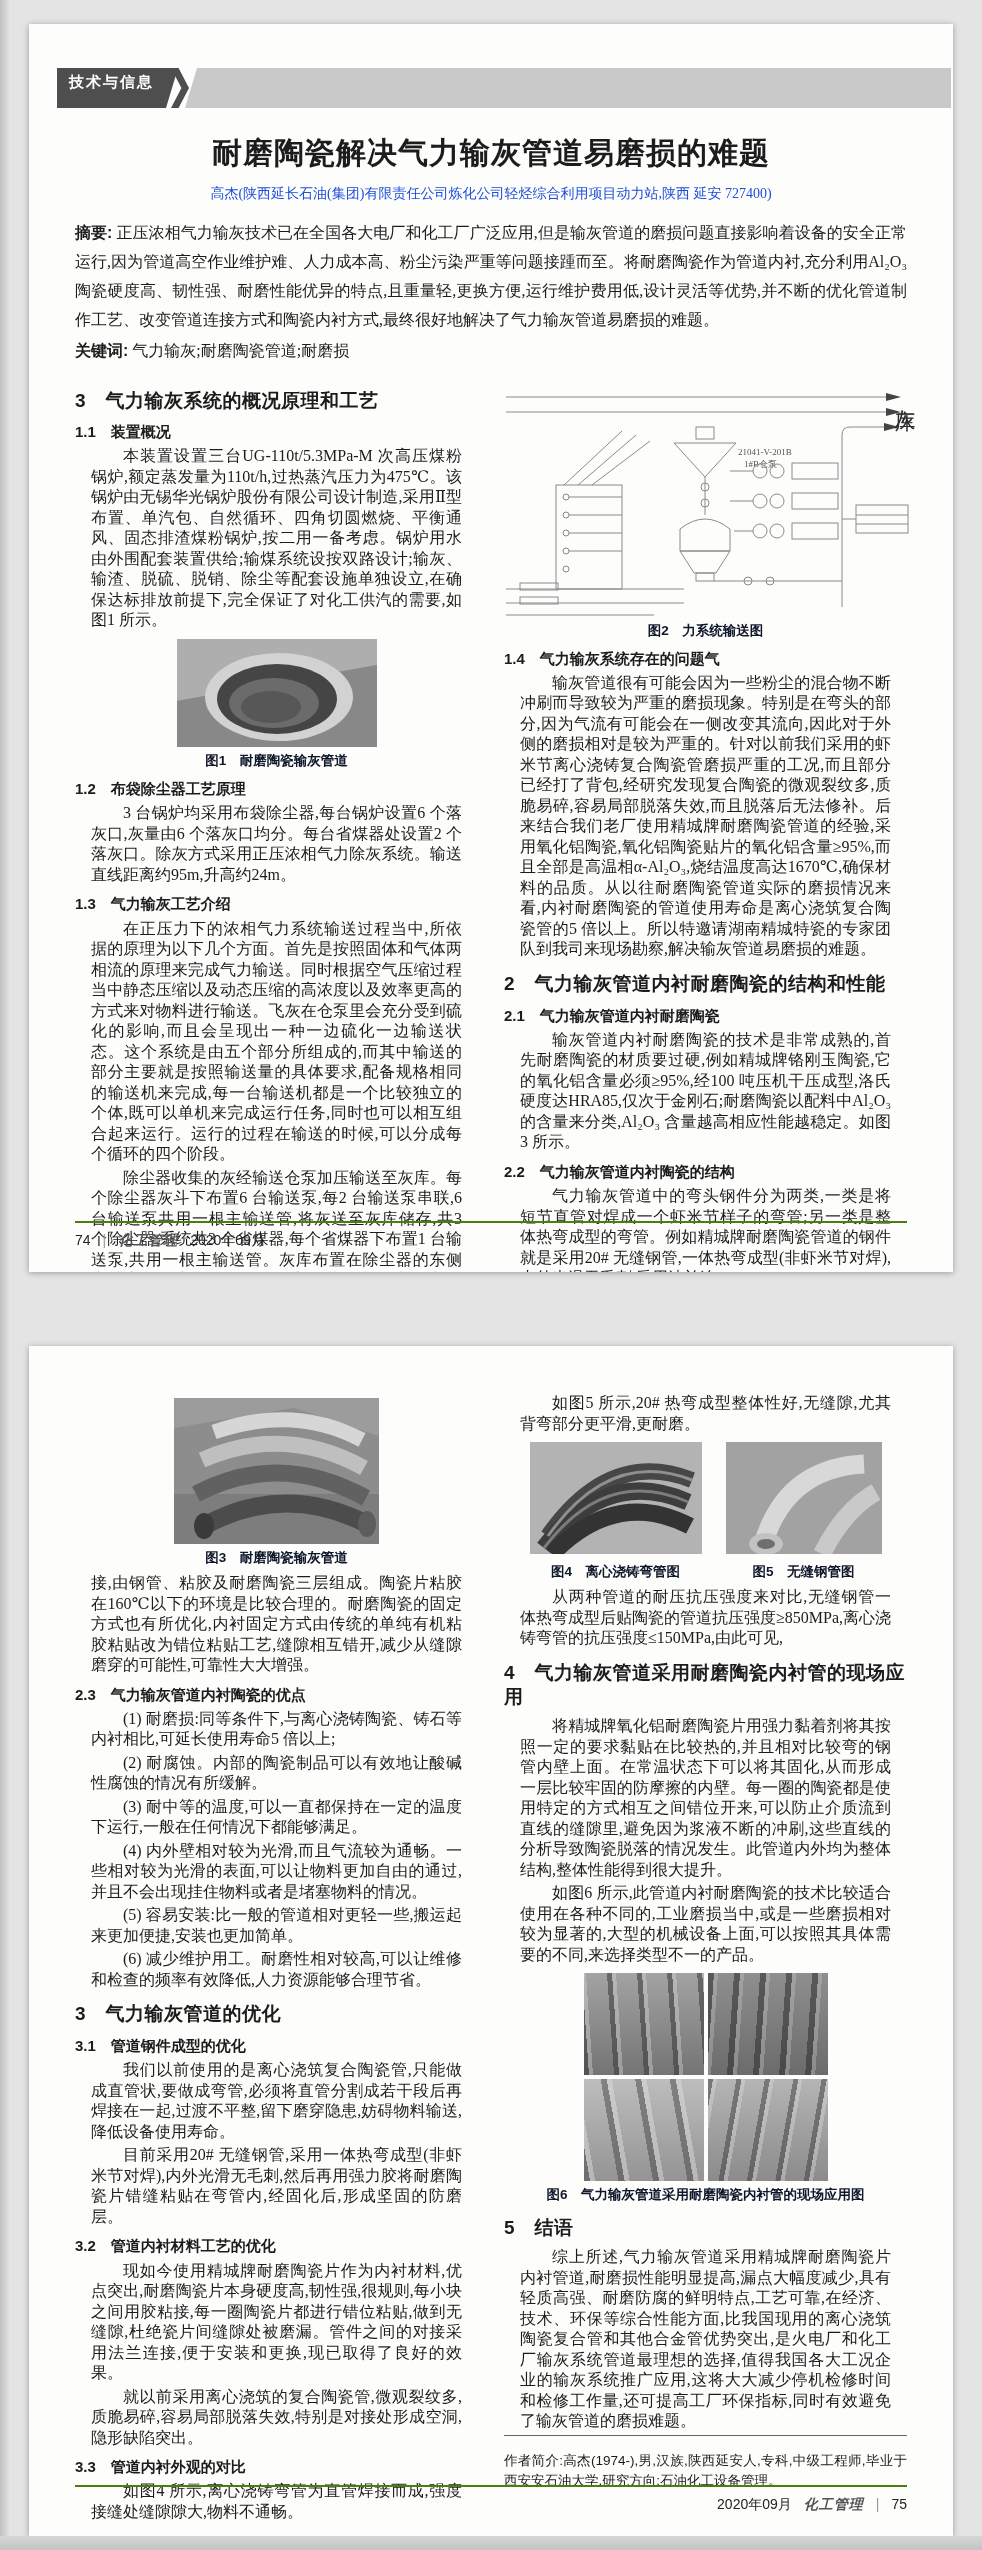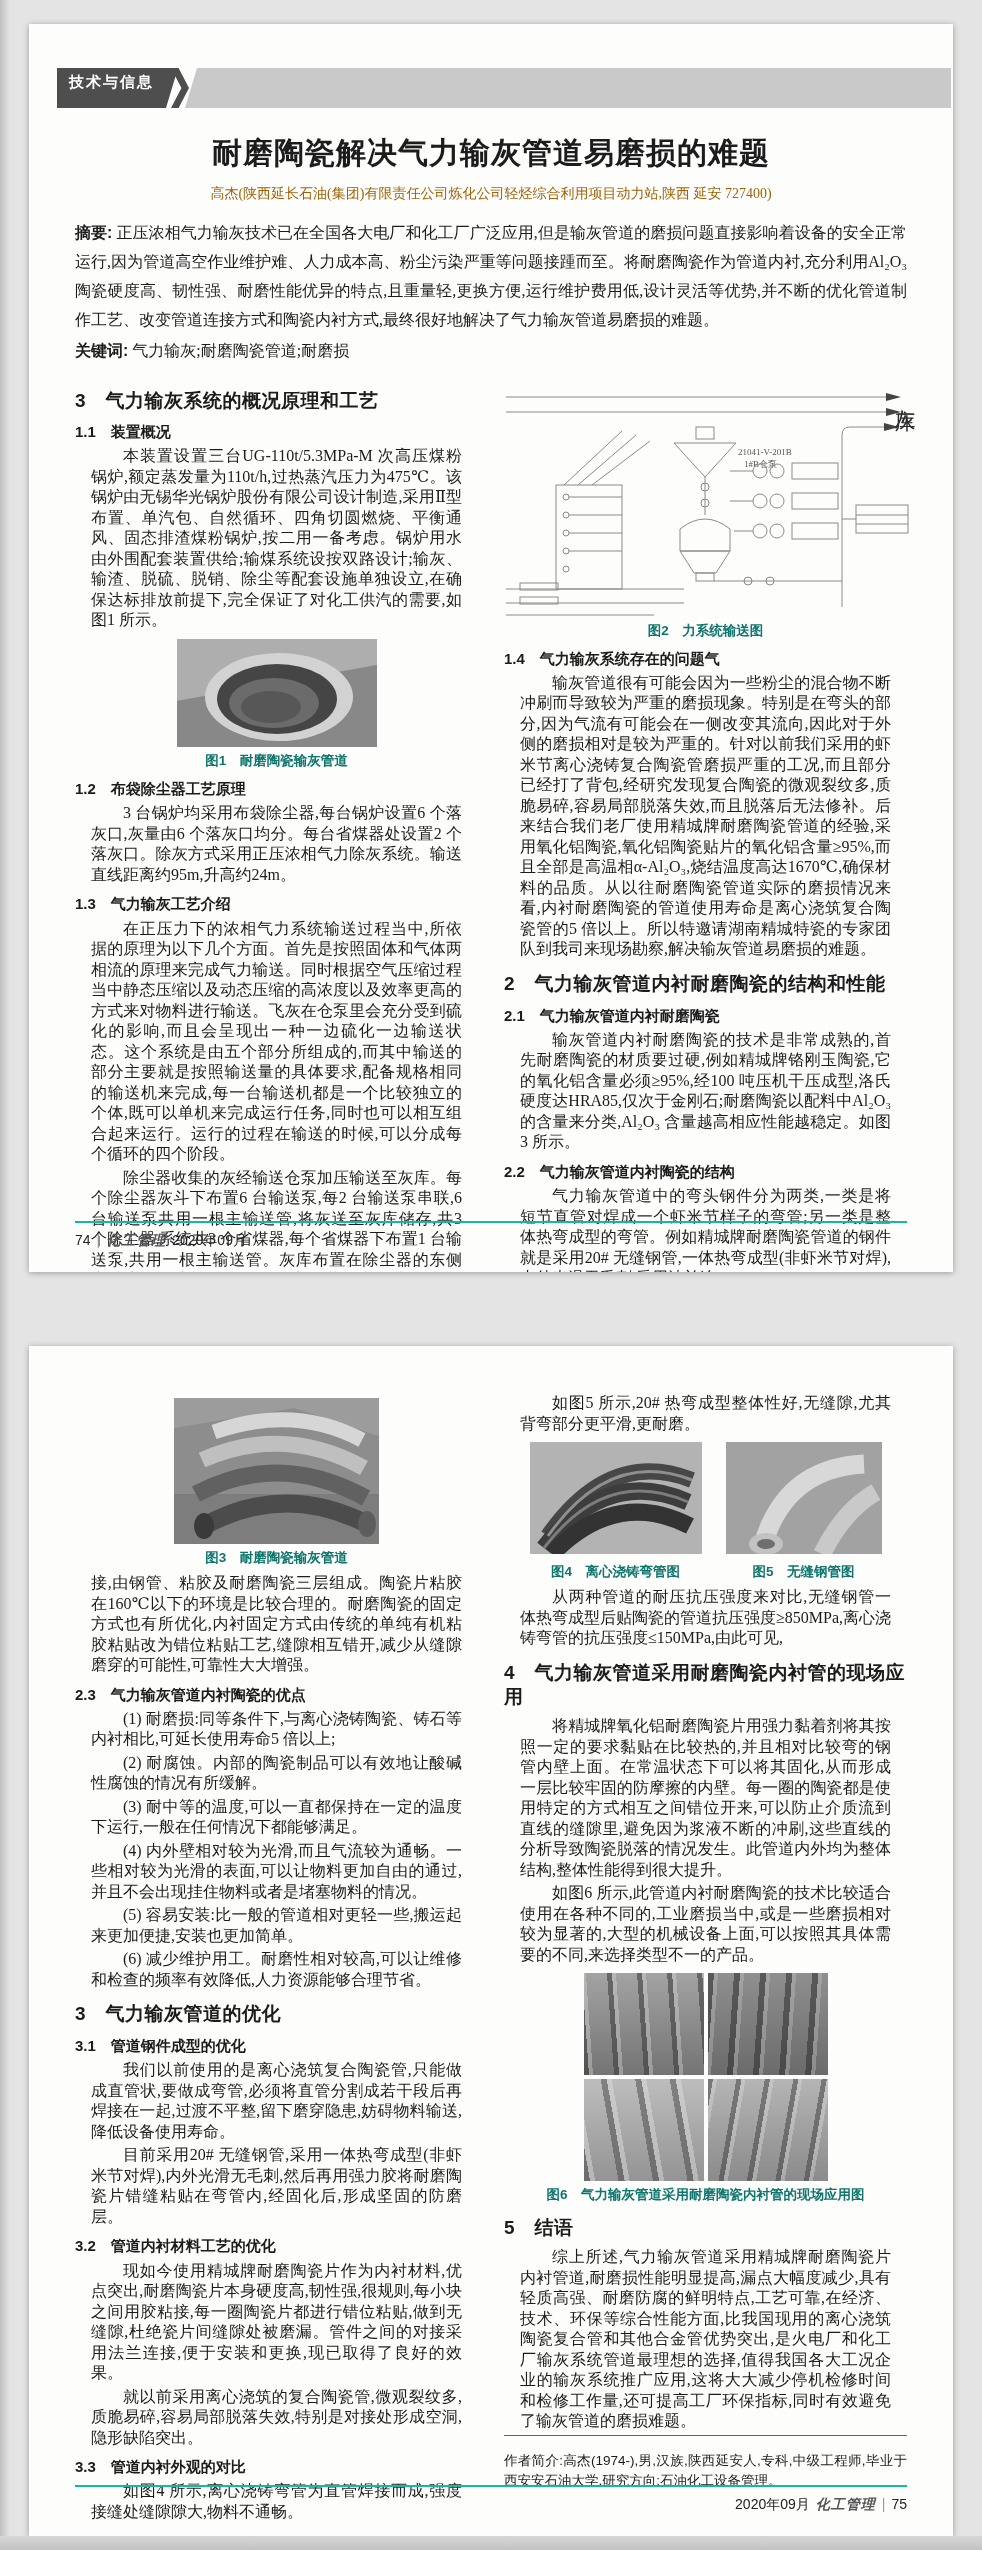--- a/index.html
+++ b/index.html
@@ -25,55 +25,55 @@
     font:bold 15px/27px "Liberation Sans","DejaVu Sans",sans-serif;
     padding:0 24px 0 12px;
     clip-path:polygon(0 0,100% 0,calc(100% - 12px) 100%,0 100%); }
   .chev { width:18px; background:#4e4e4e; margin-left:-7px;
     clip-path:polygon(0 0,42% 0,100% 50%,42% 100%,0 100%,58% 50%); }
   .bar { flex:1; background:#c9c9c9; margin-left:-4px;
     clip-path:polygon(12px 0,100% 0,100% 100%,0 100%); }
 
   .title { text-align:center; margin-top:26px; letter-spacing:1px;
     font:bold 30px/1.25 "Liberation Sans","DejaVu Sans",sans-serif; }
-  .author { text-align:center; font-size:14px; margin-top:13px; color:#a16207; }
+  .author { text-align:center; font-size:14px; margin-top:13px; color:#1d4ed8; }
 
   .meta { margin:15px 46px 0; font-size:16px; line-height:29px; text-align:justify; }
   .meta .lbl { font-weight:bold; font-family:"Liberation Sans","DejaVu Sans",sans-serif; }
   .kw { margin:2px 46px 0; }
 
   .cols { display:flex; gap:26px; margin:12px 46px 0; }
   #page-2 .cols { margin-top:0; padding-top:44px; }
   .col { flex:1 1 0; min-width:0; }
 
   .p { font-size:16px; line-height:20.5px; text-align:justify; text-indent:2em; margin:3px 16px; }
   .p.cont { text-indent:0; }
   .h1 { font:bold 19px/1.3 "Liberation Sans","DejaVu Sans",sans-serif; margin:12px 0 6px; letter-spacing:.5px; }
   .h2 { font:bold 15px/1.35 "Liberation Sans","DejaVu Sans",sans-serif; margin:9px 0 4px; }
 
   .figure { text-align:center; margin:8px 0 6px; }
   .figure svg, .figure .f6wrap { display:inline-block; vertical-align:top; }
-  .figcap { font:bold 13.5px/1.35 "Liberation Sans","DejaVu Sans",sans-serif; margin-top:5px; color:#0f766e; }
+  .figcap { font:bold 13.5px/1.35 "Liberation Sans","DejaVu Sans",sans-serif; margin-top:5px; color:#0f172a; }
   .figrow { display:flex; justify-content:center; gap:24px; margin:8px 0 6px; }
   .figcell { text-align:center; }
 
   .f6grid { display:grid; grid-template-columns:120px 120px; gap:4px; justify-content:center; }
   .f6 { height:102px; }
   .f6a { background:repeating-linear-gradient(86deg, rgba(55,55,55,.55) 0 5px, rgba(215,215,215,.40) 5px 9px, rgba(130,130,130,0) 9px 30px), linear-gradient(180deg,#a3a3a3,#747474); }
   .f6b { background:repeating-linear-gradient(94deg, rgba(45,45,45,.55) 0 6px, rgba(200,200,200,.35) 6px 10px, rgba(120,120,120,0) 10px 26px), linear-gradient(180deg,#8f8f8f,#6b6b6b); }
   .f6c { background:repeating-linear-gradient(80deg, rgba(70,70,70,.5) 0 6px, rgba(225,225,225,.45) 6px 11px, rgba(140,140,140,0) 11px 34px), linear-gradient(180deg,#bdbdbd,#949494); }
   .f6d { background:repeating-linear-gradient(100deg, rgba(60,60,60,.5) 0 5px, rgba(220,220,220,.4) 5px 9px, rgba(140,140,140,0) 9px 28px), linear-gradient(180deg,#b5b5b5,#8b8b8b); }
 
   .bio { border-top:1.5px solid #666; padding-top:15px;
     font:13.5px/20px "Liberation Sans","DejaVu Sans",sans-serif; text-align:justify; }
 
   .footer { position:absolute; left:46px; right:46px; bottom:22px;
-    border-top:2px solid #14b8a6; padding-top:9px;
+    border-top:2px solid #4d7c0f; padding-top:9px;
     font-size:14px; font-family:"Liberation Sans","DejaVu Sans",sans-serif;
-    display:flex; gap:6px; align-items:baseline; color:#222; }
+    display:flex; gap:12px; align-items:baseline; color:#222; }
   .footer.right { justify-content:flex-end; }
   .jlogo { font-style:italic; font-weight:bold; letter-spacing:1px; color:#555;
     font-family:"Liberation Serif","DejaVu Serif",serif; }
   .sep { color:#999; }
 </style>
 </head>
 <body>
 
 <div class="left-shade"></div>
 

